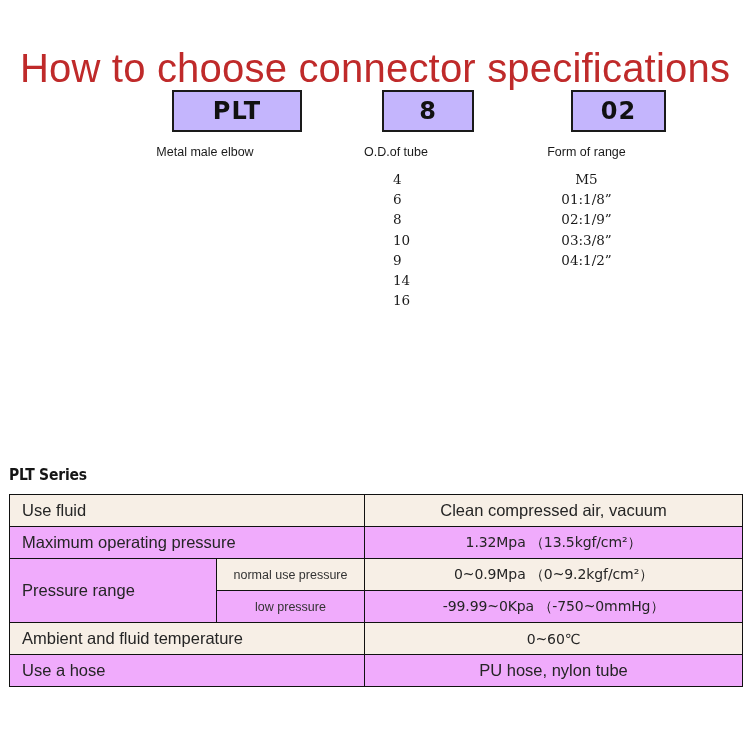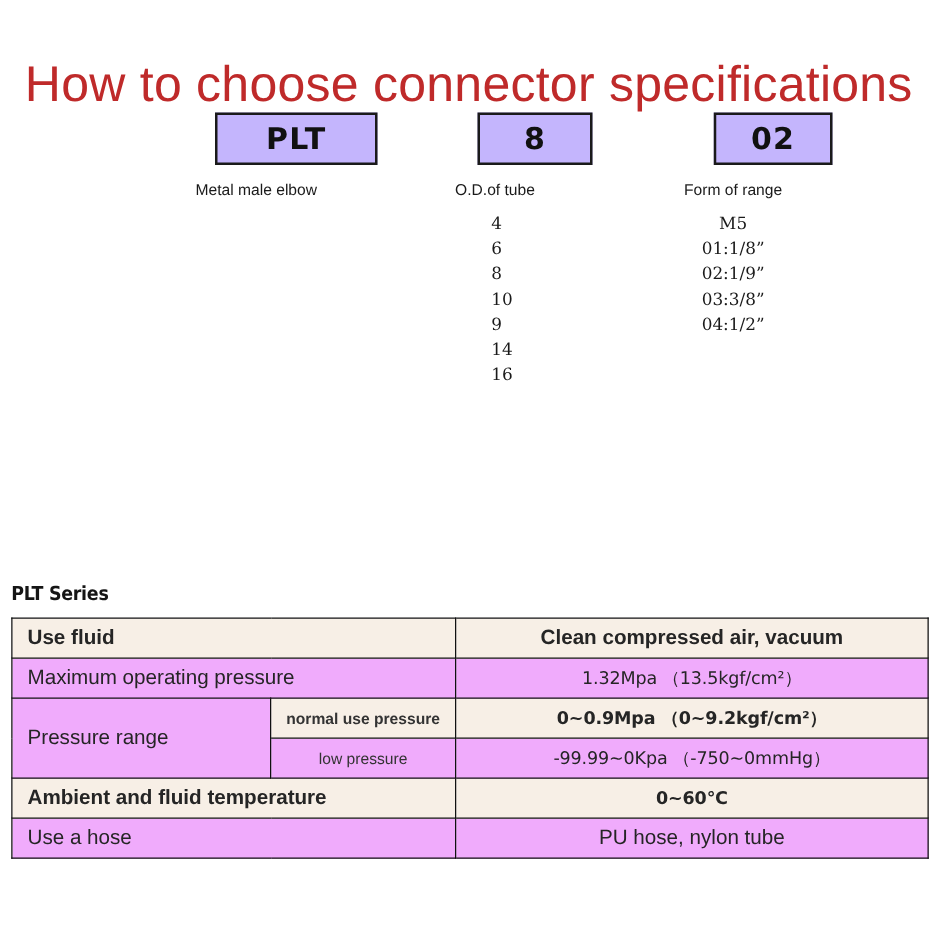--- a/index.html
+++ b/index.html
@@ -111,21 +111,21 @@
     table-layout: fixed;
   }
   .spec-table td {
     border: 1px solid #111111;
     padding: 0 12px;
     font-size: 16.5px;
     color: #252525;
     height: 32px;
     box-sizing: border-box;
   }
-  .beige { background: #f7efe6; font-weight: bold; }
+  .beige { background: #f7efe6; }
   .white { background: #f0abfc; }
   td.label-cell { text-align: left; }
   td.value-cell { text-align: center; }
   td.sub-label {
     text-align: center;
     font-size: 12.5px;
     color: #333333;
   }
   td.value-small {
     text-align: center;

